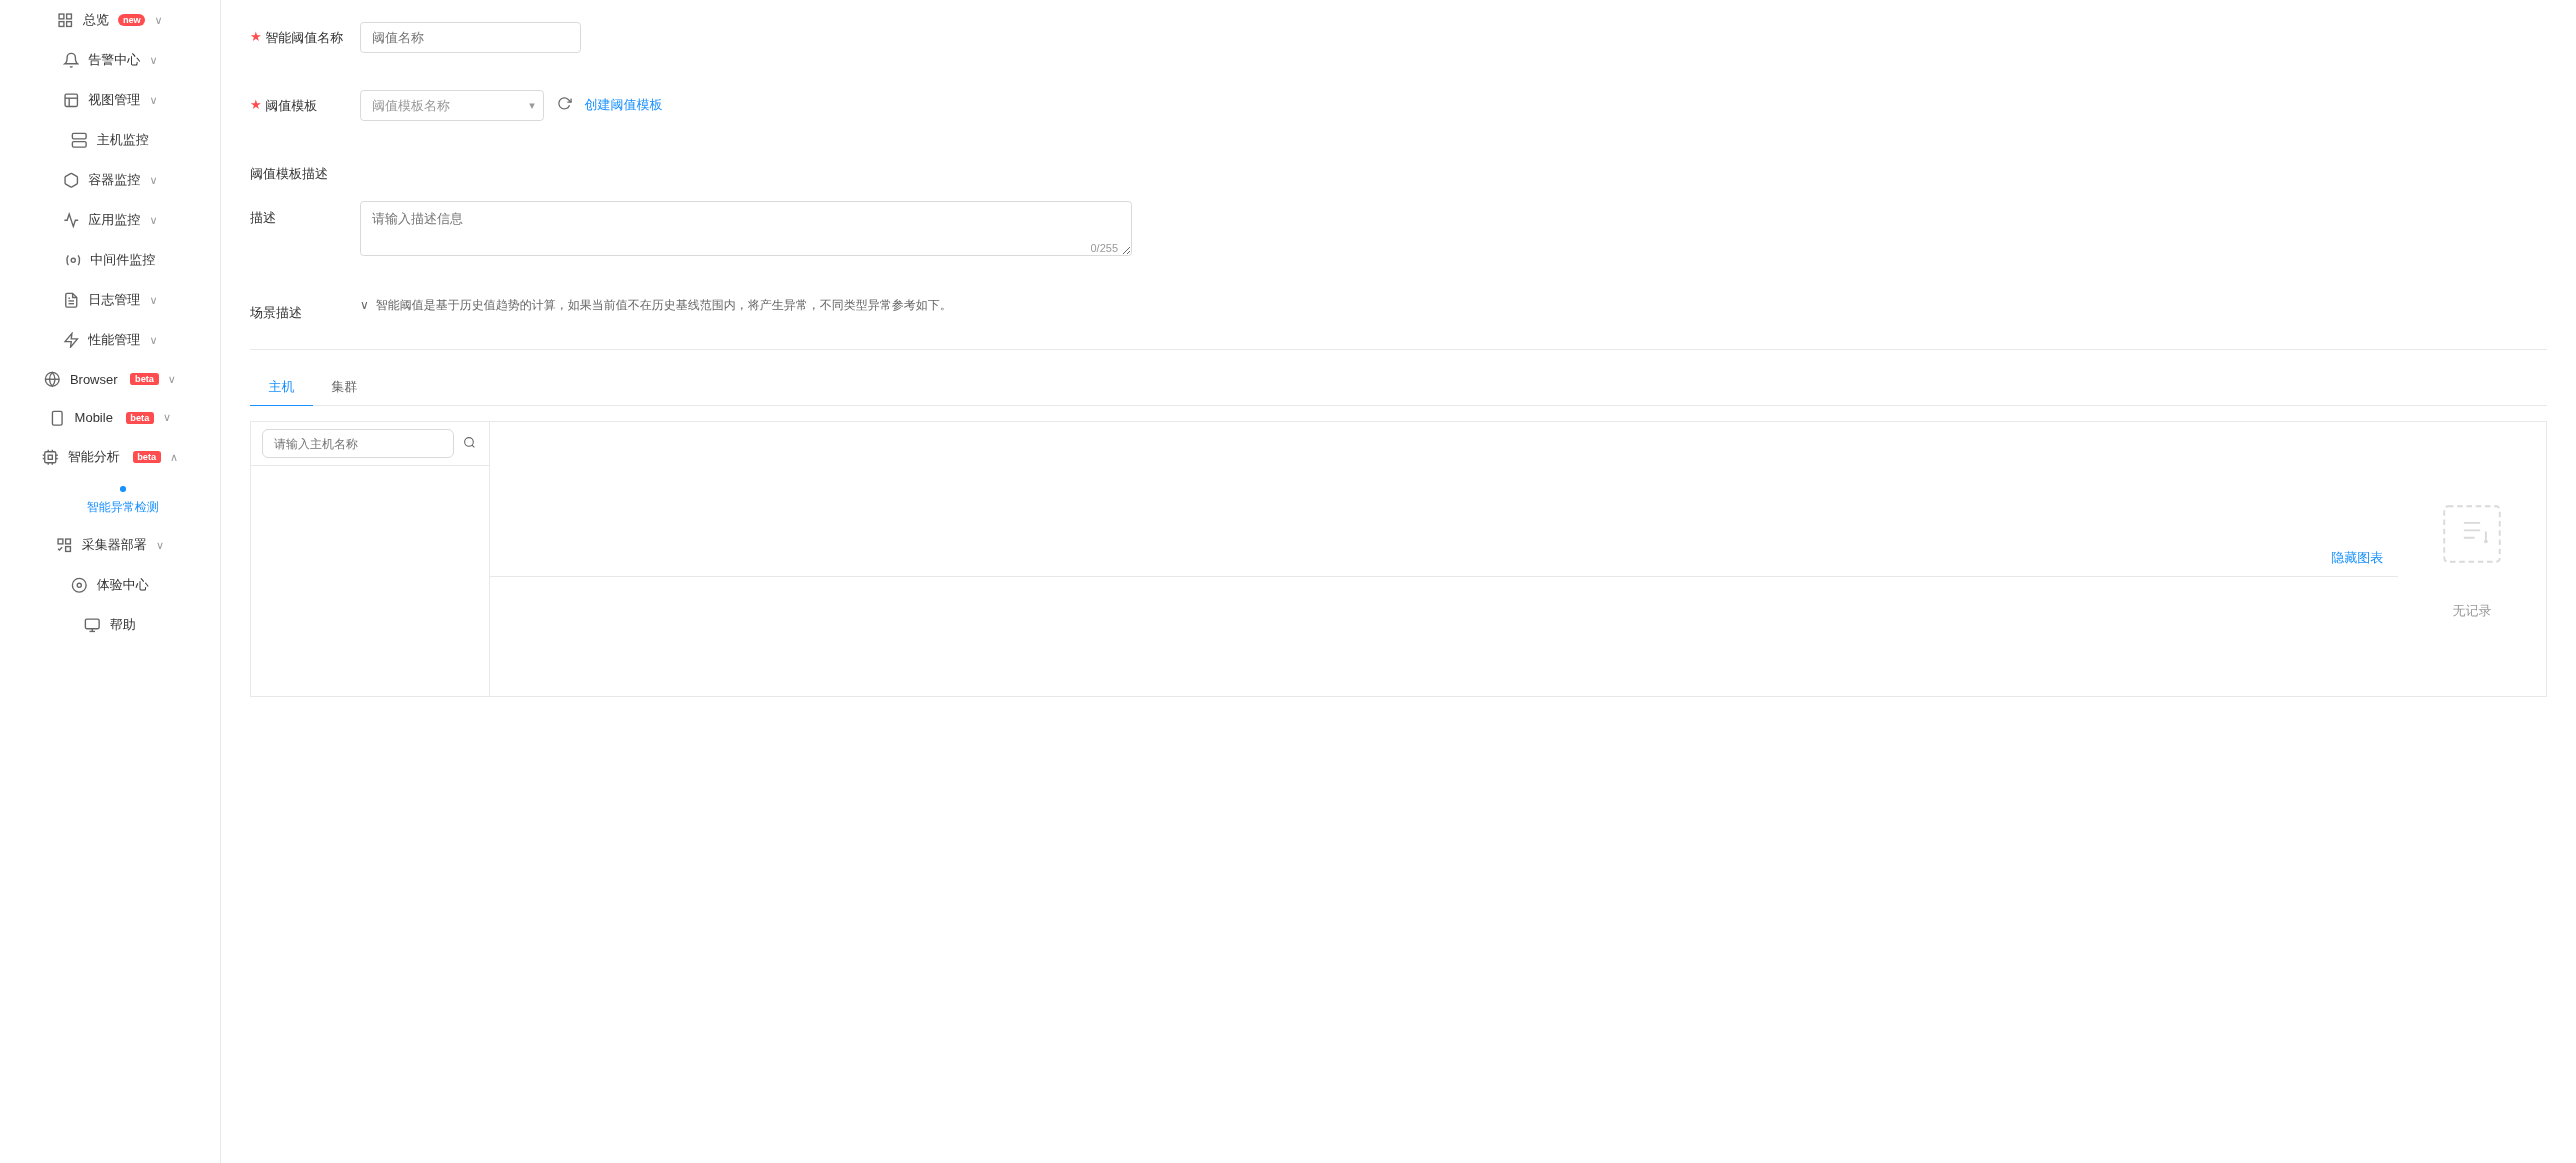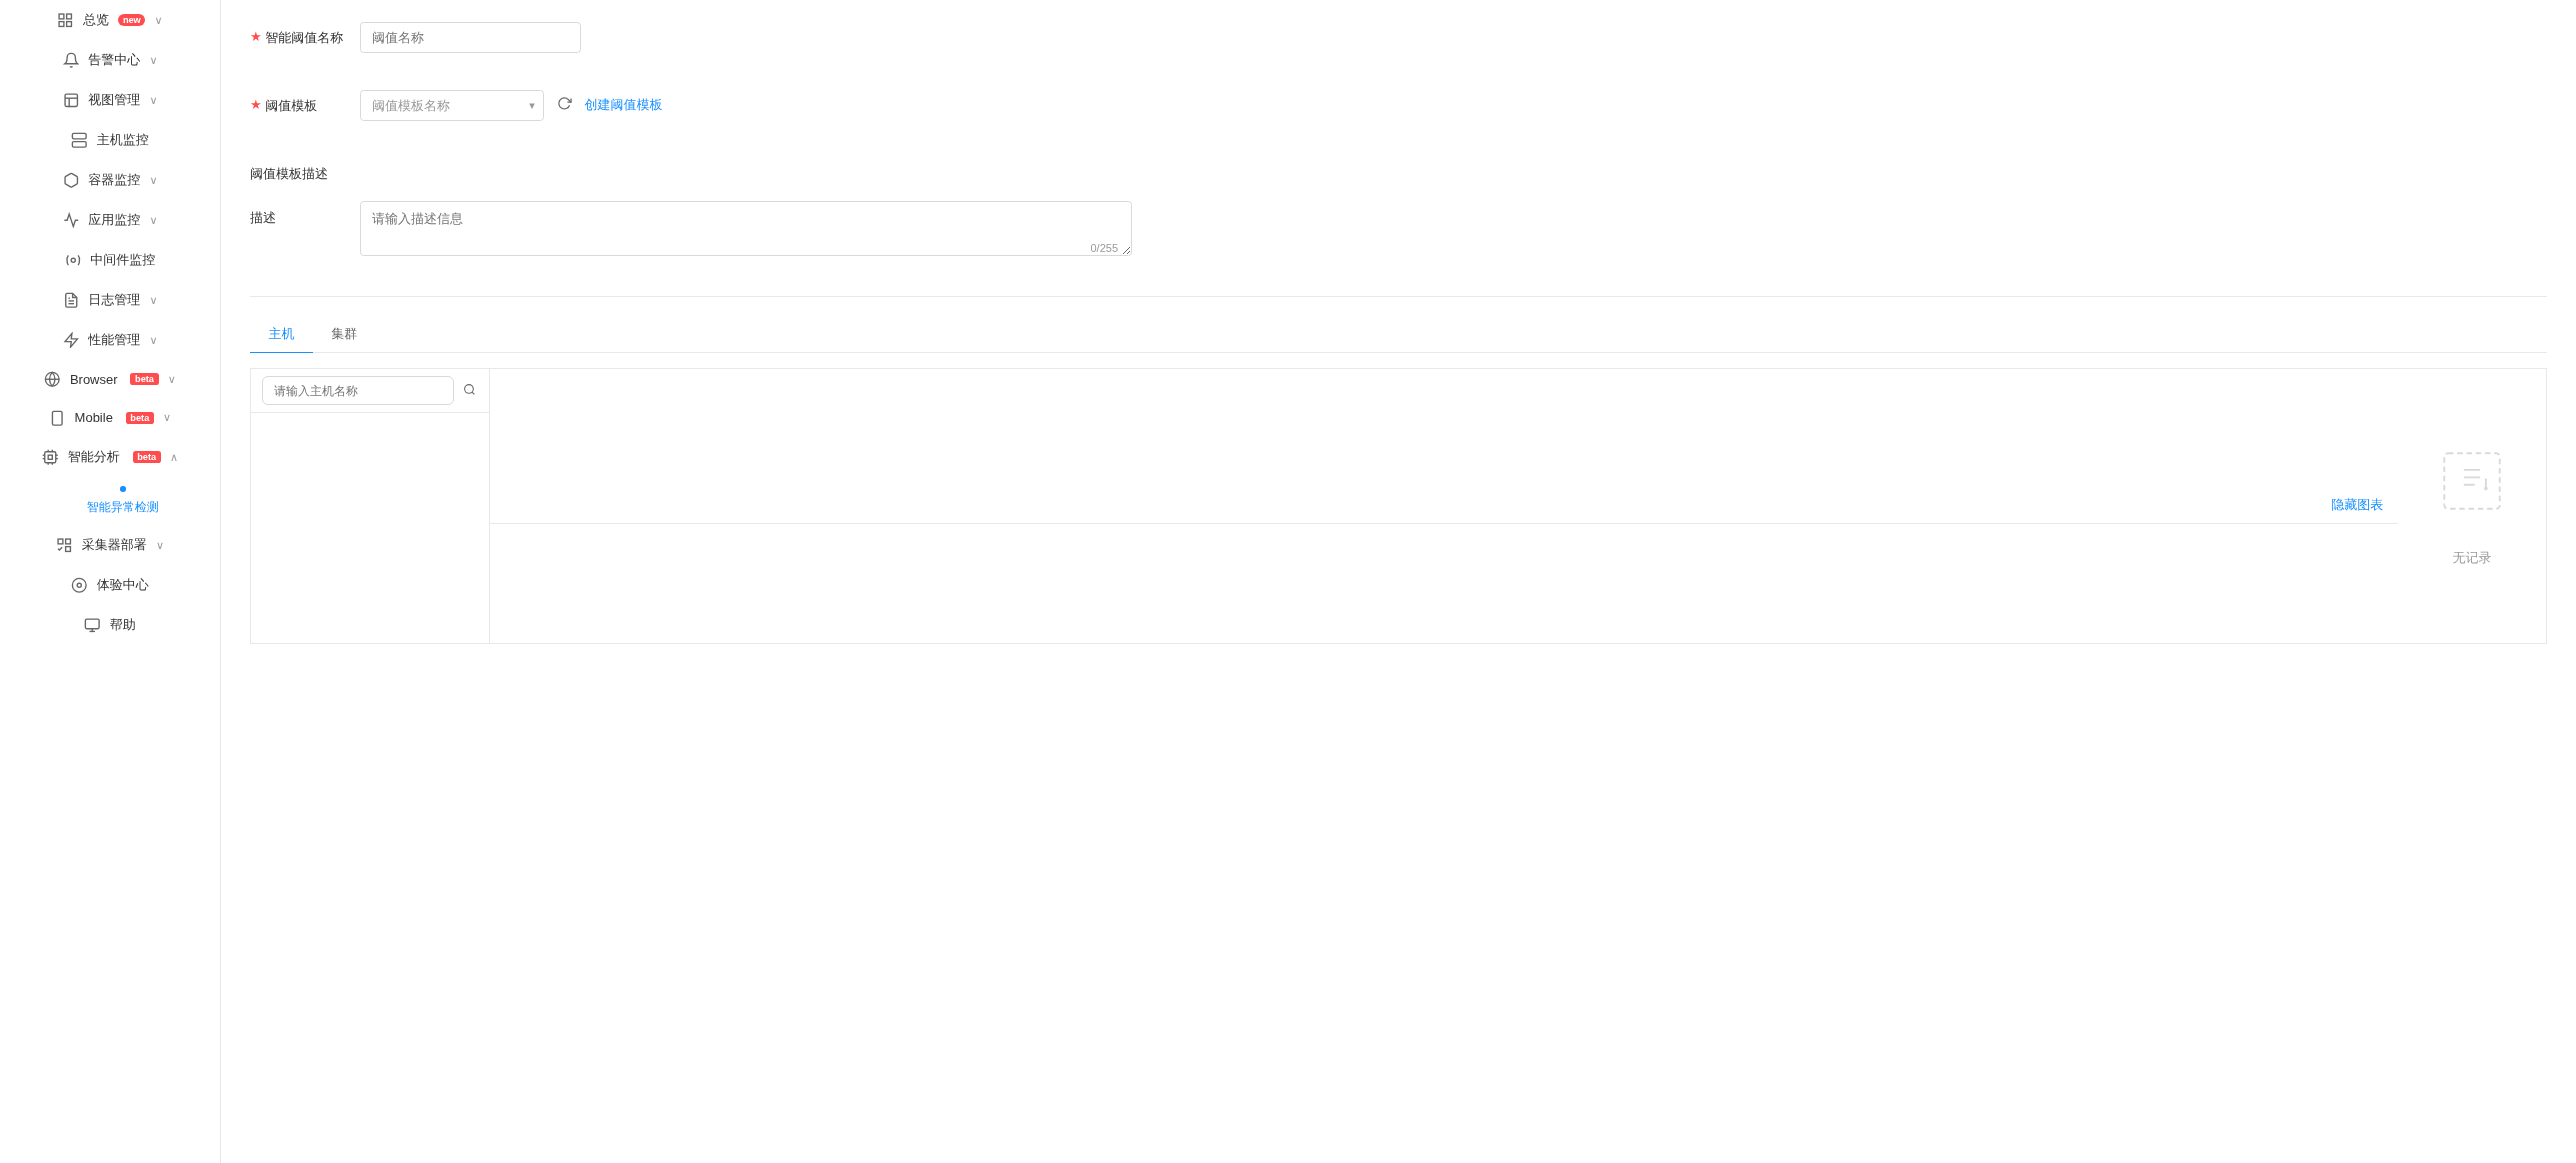--- a/index.html
+++ b/index.html
@@ -557,20 +557,31 @@
         <span>描述</span>
       </div>
       <div class="form-control">
         <div class="textarea-wrapper">
           <textarea class="textarea-field" placeholder="请输入描述信息" style=""></textarea>
           <span class="char-count">0/255</span>
         </div>
       </div>
     </div>
 
+    <div class="form-row" style="padding-bottom:9.2px;">
+      <div class="form-label">
+        <span>场景描述</span>
+      </div>
+      <div class="form-control">
+        <div class="scene-desc">
+          <span class="scene-toggle">∨</span>
+          <span>智能阈值是基于历史值趋势的计算，如果当前值不在历史基线范围内，将产生异常，不同类型异常参考如下。</span>
+        </div>
+      </div>
+    </div>
 
     <hr class="divider">
 
     <div class="tabs-container">
       <div class="tabs">
         <div class="tab active">
           <span>主机</span>
         </div>
         <div class="tab">
           <span>集群</span>

